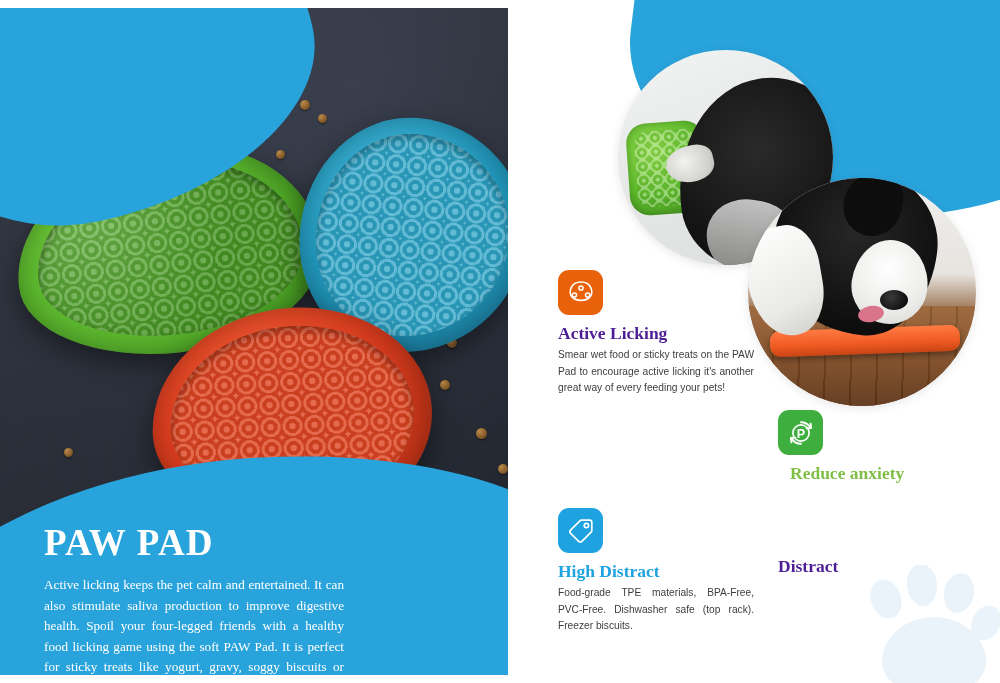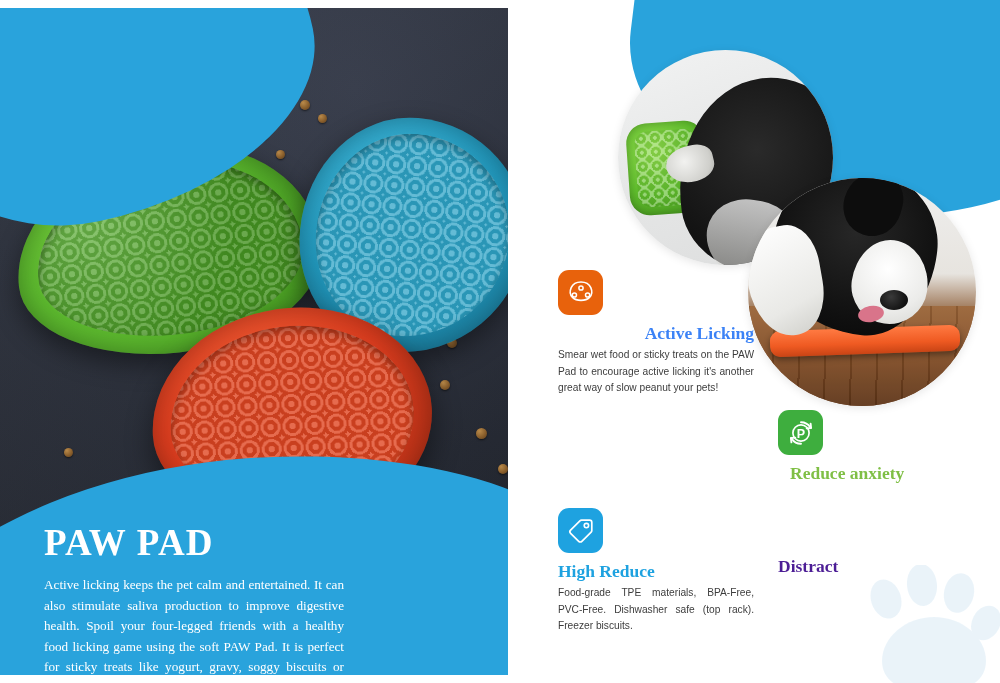--- a/index.html
+++ b/index.html
@@ -138,21 +138,21 @@
 
   
   .features{position:absolute;left:0;top:0;width:482px;height:683px;}
   .feat{position:absolute;}
   .feat-icon{width:45px;height:45px;border-radius:11px;display:flex;align-items:center;justify-content:center;}
   .feat-title{font-family:"Liberation Serif",serif;font-size:17.5px;margin:9px 0 4px 0;line-height:1.1;}
   .feat-body{font-size:10.2px;line-height:1.62;color:#3d3d3d;margin:0;text-align:justify;}
 
   .f-active{left:40px;top:270px;width:196px;}
   .f-active .feat-icon{background:#e8620c;}
-  .f-active .feat-title{color:#3b82f6;text-align:right;}
+  .f-active .feat-title{color:#4c1d95;}
 
   .f-suction{left:40px;top:406px;width:196px;}
   .f-suction .feat-title{color:#e8620c;}
 
   .f-quality{left:40px;top:508px;width:196px;}
   .f-quality .feat-icon{background:#1ea2e0;}
   .f-quality .feat-title{color:#1ea2e0;}
 
   .f-anxiety{left:260px;top:410px;width:202px;}
   .f-anxiety .feat-icon{background:#3eae3e;}
@@ -252,34 +252,34 @@
       <div class="feat f-active">
         <div class="feat-icon">
           <svg width="30" height="28" viewBox="0 0 30 28">
             <path d="M15 3c4.6 0 8.3 2.2 9.8 5.6 1.5 3.4 1.2 7.3-1.3 9.8-2.4 2.4-5.6 3-8.5 3s-6.1-.6-8.5-3c-2.5-2.5-2.8-6.4-1.3-9.8C6.7 5.2 10.4 3 15 3z" fill="none" stroke="#ffffff" stroke-width="1.6"></path>
             <circle cx="15" cy="9" r="2.1" fill="none" stroke="#ffffff" stroke-width="1.5"></circle>
             <circle cx="8.4" cy="16" r="2.1" fill="none" stroke="#ffffff" stroke-width="1.5"></circle>
             <circle cx="21.6" cy="16" r="2.1" fill="none" stroke="#ffffff" stroke-width="1.5"></circle>
           </svg>
         </div>
         <h2 class="feat-title">Active Licking</h2>
-        <p class="feat-body">Smear wet food or sticky treats on the PAW Pad to encourage active licking it's another great way of slow peanut your pets!</p>
+        <p class="feat-body">Smear wet food or sticky treats on the PAW Pad to encourage active licking it's another great way of every feeding your pets!</p>
       </div>
 
       <div class="feat f-suction">
       </div>
 
       <div class="feat f-quality">
         <div class="feat-icon">
           <svg width="28" height="28" viewBox="0 0 28 28">
             <path d="M14.5 3.2h8.1c1.2 0 2.2 1 2.2 2.2v8.1c0 .6-.24 1.16-.65 1.57l-9.3 9.3c-.87.87-2.28.87-3.15 0L3.6 16.3c-.87-.87-.87-2.28 0-3.15l9.3-9.3c.41-.41.97-.65 1.6-.65z" fill="none" stroke="#ffffff" stroke-width="1.7" stroke-linejoin="round"></path>
             <circle cx="19.4" cy="8.6" r="2.2" fill="none" stroke="#ffffff" stroke-width="1.6"></circle>
           </svg>
         </div>
-        <h2 class="feat-title">High Reduce</h2>
+        <h2 class="feat-title">High Distract</h2>
         <p class="feat-body">Food-grade TPE materials, BPA-Free, PVC-Free. Dishwasher safe (top rack). Freezer biscuits.</p>
       </div>
 
       <div class="feat f-anxiety">
         <div class="feat-icon">
           <svg width="30" height="30" viewBox="0 0 30 30">
             <path d="M15 4.2a10.8 10.8 0 0 1 9.2 5.1" fill="none" stroke="#ffffff" stroke-width="1.9" stroke-linecap="round"></path>
             <path d="M24.6 5.6l.5 4.4-4.4.4" fill="none" stroke="#ffffff" stroke-width="1.9" stroke-linecap="round" stroke-linejoin="round"></path>
             <path d="M15 25.8A10.8 10.8 0 0 1 5.8 20.7" fill="none" stroke="#ffffff" stroke-width="1.9" stroke-linecap="round"></path>
             <path d="M5.4 24.4l-.5-4.4 4.4-.4" fill="none" stroke="#ffffff" stroke-width="1.9" stroke-linecap="round" stroke-linejoin="round"></path>

